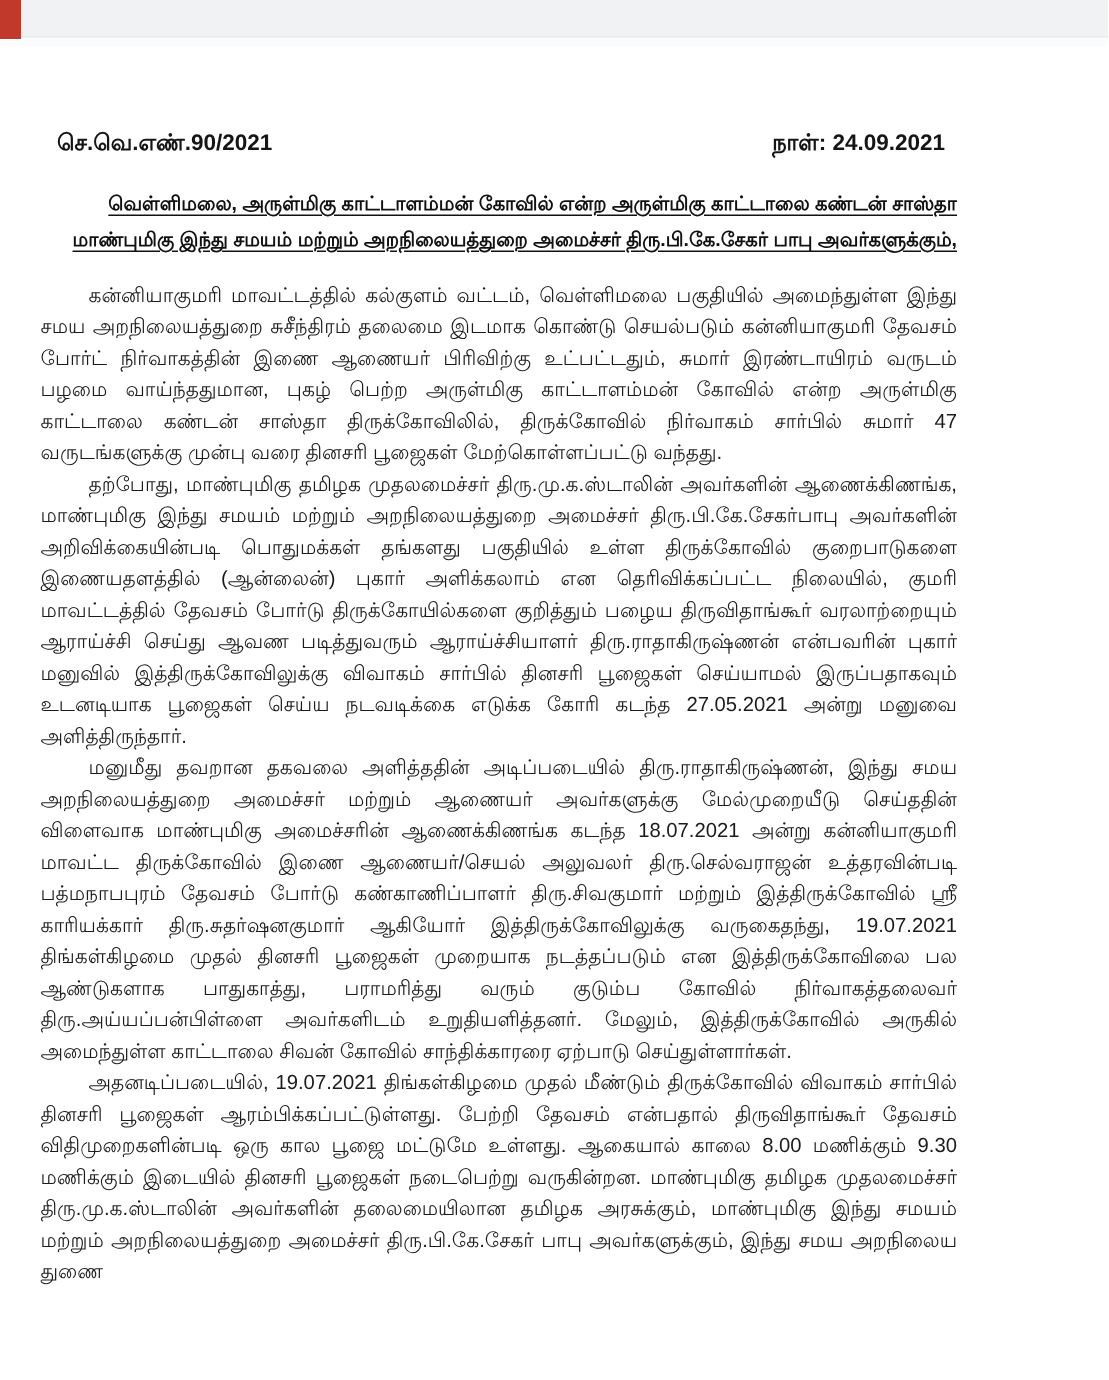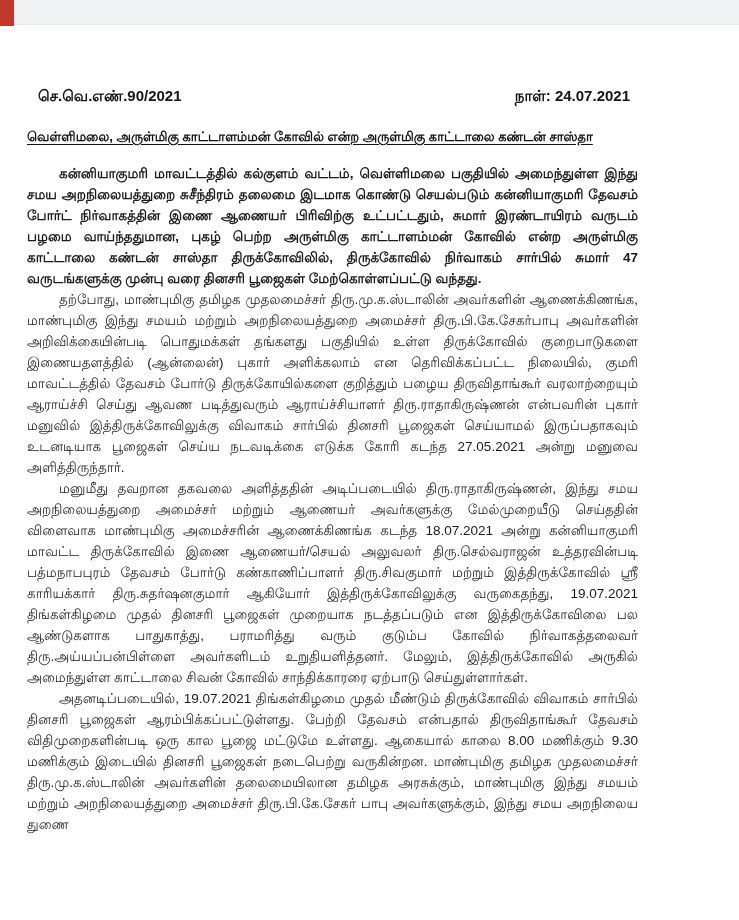--- a/index.html
+++ b/index.html
@@ -48,61 +48,62 @@
     justify-content: space-between;
     align-items: baseline;
     font-size: 15px;
     font-weight: 600;
     color: #151515;
     padding: 0 8px 0 11px;
   }
 
   .heading {
     margin-top: 18px;
-    text-align: left;
+    text-align: right;
     font-weight: 700;
     font-size: 13px;
     color: #111111;
   }
   .heading .hline {
     display: block;
     line-height: 24px;
     text-decoration: underline;
     text-underline-offset: 3px;
     white-space: nowrap;
     overflow: hidden;
   }
 
   .body-text p {
     font-size: 13.5px;
     line-height: 21px;
     text-align: justify;
     text-indent: 32px;
     color: #1b1b1d;
   }
-  .body-text p:first-of-type { margin-top: 14px; font-weight: bold; }
+  .body-text p:first-of-type { margin-top: 14px; }
 </style>
 </head>
 <body>
 
 <div class="canvas">
 
   <div class="topbar"></div>
   <div class="substrip"></div>
   <div class="corner-marker"></div>
 
   <div class="doc">
 
     <div class="meta-row">
       <span>செ.வெ.எண்.90/2021</span>
-      <span>நாள்: 24.07.2021</span>
+      <span>நாள்: 24.09.2021</span>
     </div>
 
     <div class="heading">
       <span class="hline">வெள்ளிமலை, அருள்மிகு காட்டாளம்மன் கோவில் என்ற அருள்மிகு காட்டாலை கண்டன் சாஸ்தா</span>
+      <span class="hline">மாண்புமிகு இந்து சமயம் மற்றும் அறநிலையத்துறை அமைச்சர் திரு.பி.கே.சேகர் பாபு அவர்களுக்கும்,</span>
     </div>
 
     <div class="body-text">
       <p>கன்னியாகுமரி மாவட்டத்தில் கல்குளம் வட்டம், வெள்ளிமலை பகுதியில் அமைந்துள்ள இந்து சமய அறநிலையத்துறை சுசீந்திரம் தலைமை இடமாக கொண்டு செயல்படும் கன்னியாகுமரி தேவசம் போர்ட் நிர்வாகத்தின் இணை ஆணையர் பிரிவிற்கு உட்பட்டதும், சுமார் இரண்டாயிரம் வருடம் பழமை வாய்ந்ததுமான, புகழ் பெற்ற அருள்மிகு காட்டாளம்மன் கோவில் என்ற அருள்மிகு காட்டாலை கண்டன் சாஸ்தா திருக்கோவிலில், திருக்கோவில் நிர்வாகம் சார்பில் சுமார் 47 வருடங்களுக்கு முன்பு வரை தினசரி பூஜைகள் மேற்கொள்ளப்பட்டு வந்தது.</p>
       <p>தற்போது, மாண்புமிகு தமிழக முதலமைச்சர் திரு.மு.க.ஸ்டாலின் அவர்களின் ஆணைக்கிணங்க, மாண்புமிகு இந்து சமயம் மற்றும் அறநிலையத்துறை அமைச்சர் திரு.பி.கே.சேகர்பாபு அவர்களின் அறிவிக்கையின்படி பொதுமக்கள் தங்களது பகுதியில் உள்ள திருக்கோவில் குறைபாடுகளை இணையதளத்தில் (ஆன்லைன்) புகார் அளிக்கலாம் என தெரிவிக்கப்பட்ட நிலையில், குமரி மாவட்டத்தில் தேவசம் போர்டு திருக்கோயில்களை குறித்தும் பழைய திருவிதாங்கூர் வரலாற்றையும் ஆராய்ச்சி செய்து ஆவண படித்துவரும் ஆராய்ச்சியாளர் திரு.ராதாகிருஷ்ணன் என்பவரின் புகார் மனுவில் இத்திருக்கோவிலுக்கு விவாகம் சார்பில் தினசரி பூஜைகள் செய்யாமல் இருப்பதாகவும் உடனடியாக பூஜைகள் செய்ய நடவடிக்கை எடுக்க கோரி கடந்த 27.05.2021 அன்று மனுவை அளித்திருந்தார்.</p>
       <p>மனுமீது தவறான தகவலை அளித்ததின் அடிப்படையில் திரு.ராதாகிருஷ்ணன், இந்து சமய அறநிலையத்துறை அமைச்சர் மற்றும் ஆணையர் அவர்களுக்கு மேல்முறையீடு செய்ததின் விளைவாக மாண்புமிகு அமைச்சரின் ஆணைக்கிணங்க கடந்த 18.07.2021 அன்று கன்னியாகுமரி மாவட்ட திருக்கோவில் இணை ஆணையர்/செயல் அலுவலர் திரு.செல்வராஜன் உத்தரவின்படி பத்மநாபபுரம் தேவசம் போர்டு கண்காணிப்பாளர் திரு.சிவகுமார் மற்றும் இத்திருக்கோவில் ஸ்ரீ காரியக்கார் திரு.சுதர்ஷனகுமார் ஆகியோர் இத்திருக்கோவிலுக்கு வருகைதந்து, 19.07.2021 திங்கள்கிழமை முதல் தினசரி பூஜைகள் முறையாக நடத்தப்படும் என இத்திருக்கோவிலை பல ஆண்டுகளாக பாதுகாத்து, பராமரித்து வரும் குடும்ப கோவில் நிர்வாகத்தலைவர் திரு.அய்யப்பன்பிள்ளை அவர்களிடம் உறுதியளித்தனர். மேலும், இத்திருக்கோவில் அருகில் அமைந்துள்ள காட்டாலை சிவன் கோவில் சாந்திக்காரரை ஏற்பாடு செய்துள்ளார்கள்.</p>
       <p>அதனடிப்படையில், 19.07.2021 திங்கள்கிழமை முதல் மீண்டும் திருக்கோவில் விவாகம் சார்பில் தினசரி பூஜைகள் ஆரம்பிக்கப்பட்டுள்ளது. பேற்றி தேவசம் என்பதால் திருவிதாங்கூர் தேவசம் விதிமுறைகளின்படி ஒரு கால பூஜை மட்டுமே உள்ளது. ஆகையால் காலை 8.00 மணிக்கும் 9.30 மணிக்கும் இடையில் தினசரி பூஜைகள் நடைபெற்று வருகின்றன. மாண்புமிகு தமிழக முதலமைச்சர் திரு.மு.க.ஸ்டாலின் அவர்களின் தலைமையிலான தமிழக அரசுக்கும், மாண்புமிகு இந்து சமயம் மற்றும் அறநிலையத்துறை அமைச்சர் திரு.பி.கே.சேகர் பாபு அவர்களுக்கும், இந்து சமய அறநிலைய துணை</p>
     </div>
 
   </div>

